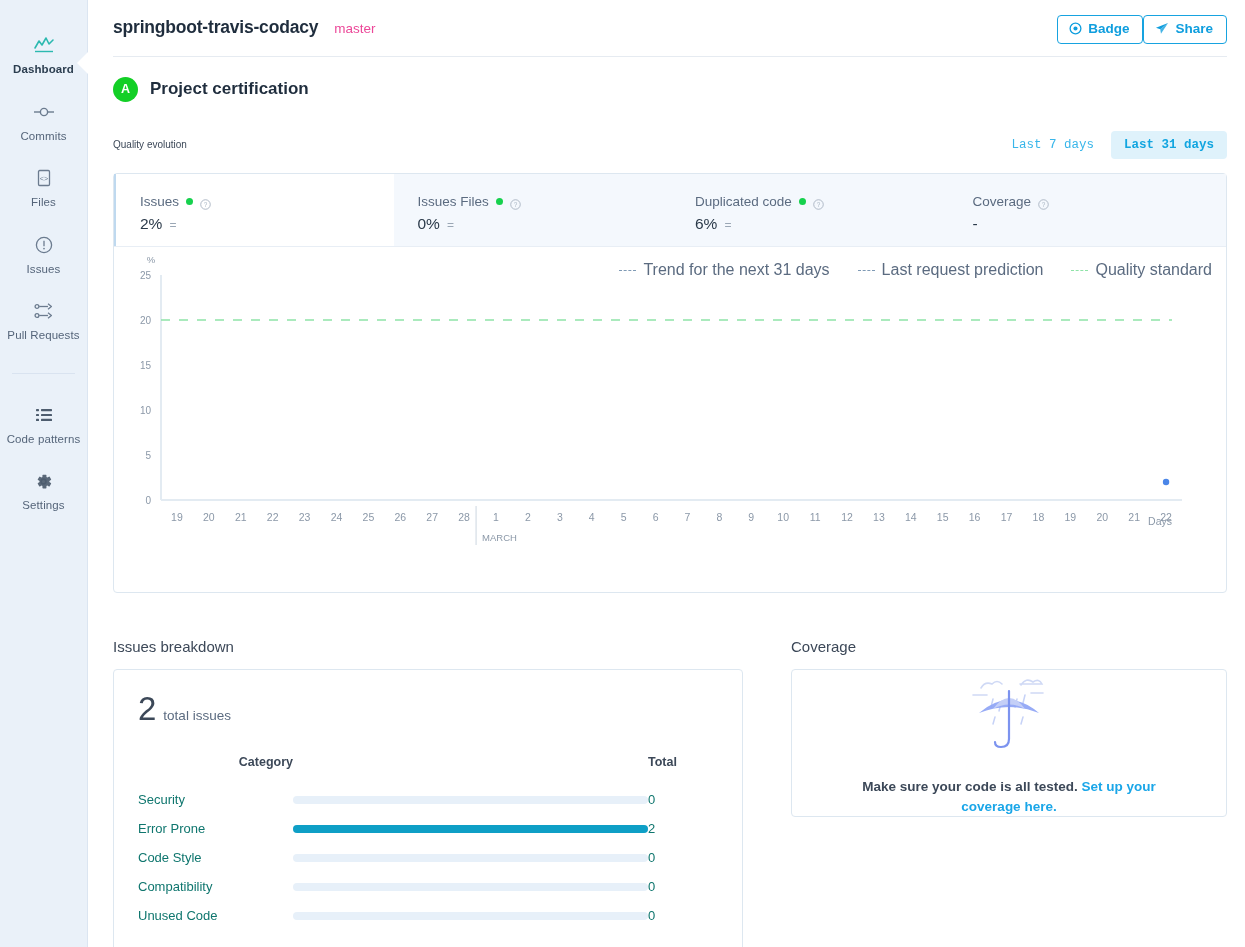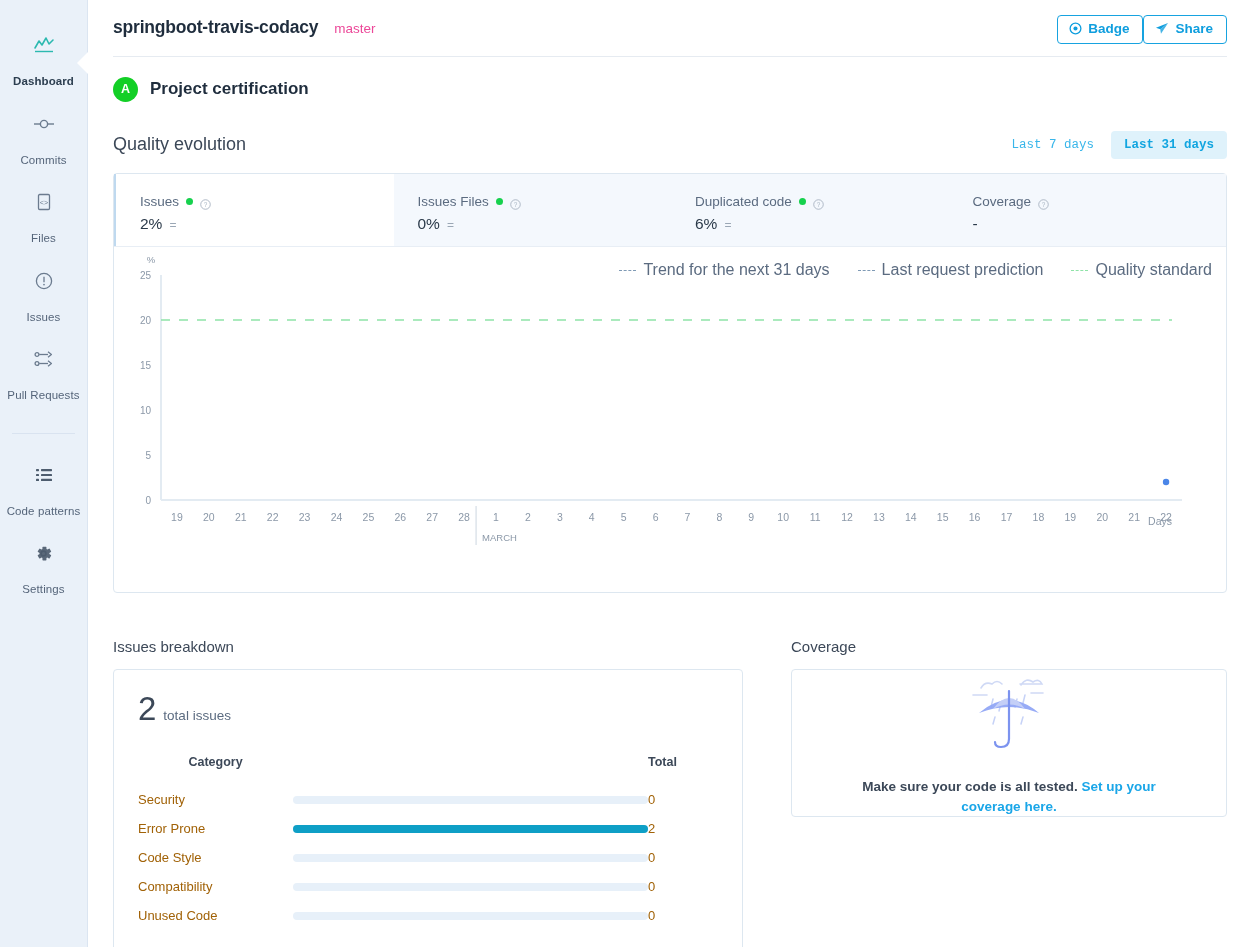--- a/index.html
+++ b/index.html
@@ -17,21 +17,21 @@
     width: 88px; flex: 0 0 88px;
     background: #eaf1f9;
     border-right: 1px solid #dbe5f1;
     padding-top: 22px;
     position: relative;
   }
   .nav-group { padding-bottom: 8px; }
   .nav-divider { height: 1px; background: #d9e3f0; margin: 10px 12px 18px 12px; }
   .nav-item {
     display: flex; flex-direction: column; align-items: center;
-    gap: 19px; padding: 11px 2px 13px 2px;
+    gap: 7px; padding: 11px 2px 13px 2px;
     cursor: pointer; position: relative;
   }
   .nav-item .nav-label {
     font-size: 11.5px; color: #55657a; line-height: 1;
     letter-spacing: .1px;
   }
   .nav-item.active .nav-label { color: #2c3e50; font-weight: bold; }
   .nav-icon { width: 24px; height: 24px; display:flex; align-items:center; justify-content:center; }
   .nav-icon svg { display: block; }
   .active-notch {
@@ -69,21 +69,21 @@
     background: #13cf26; color: #fff;
     font-size: 12.5px; font-weight: bold;
     display:flex; align-items:center; justify-content:center;
   }
   .cert-title { font-size: 17px; font-weight: bold; color: #1f2d3d; }
 
   .section-head {
     display:flex; align-items:center;
     padding: 29px 18px 0 25px;
   }
-  .section-title { font-size: 18px; color: #3c4858; }
+  .section-title { font-size: 10px; color: #3c4858; }
   .range-tabs { margin-left:auto; display:flex; align-items:center; gap: 4px; }
   .range-tab {
     font-size: 12.5px; color: #39b6ea; padding: 8px 13px;
     border-radius: 4px; cursor: pointer; line-height:1;font-family:Liberation Mono, monospace;
   }
   .range-tab.selected { background: #dff2fb; color: #11a5e0; font-weight: bold; }
 
   
   .card {
     margin: 14px 18px 0 25px;
@@ -122,25 +122,25 @@
   .sub-title { font-size: 15px; color: #3c4858; margin-bottom: 14px; }
   .panel { border: 1px solid #dde7f0; border-radius: 4px; background:#fff; }
 
   .issues-panel { padding: 22px 24px 16px 24px; height: 282px; }
   .total-line { display:flex; align-items:baseline; gap: 7px; }
   .total-num { font-size: 33px; color: #3c4858; font-weight: 300; line-height: 1; }
   .total-lbl { font-size: 13.5px; color: #5b6b80; }
 
   table.breakdown { width:100%; border-collapse: collapse; margin-top: 30px; }
   table.breakdown th {
-    text-align:center; font-size: 12.5px; color:#3c4858; font-weight:bold;
+    text-align:right; font-size: 12.5px; color:#3c4858; font-weight:bold;
     padding-bottom: 16px;
   }
   table.breakdown th.th-total { text-align:left; width: 70px; }
-  table.breakdown td { padding: 7px 0; font-size: 13px; color:#a16207; vertical-align: middle; }
+  table.breakdown td { padding: 7px 0; font-size: 13px; color:#0f766e; vertical-align: middle; }
   td.cat { width: 155px; }
   td.bar-cell { padding-right: 18px; }
   td.num { width: 70px; color:#4a5a6b; }
   .bar-track { height: 8px; border-radius: 5px; background:#e7f0f9; width: 100%; position:relative; }
   .bar-fill { height:8px; border-radius:5px; background:#0e9fc6; position:absolute; left:0; top:0; }
 
   .coverage-panel {
     height: 148px; display:flex; flex-direction:column;
     align-items:center; justify-content:center; padding: 18px 30px;
   }

